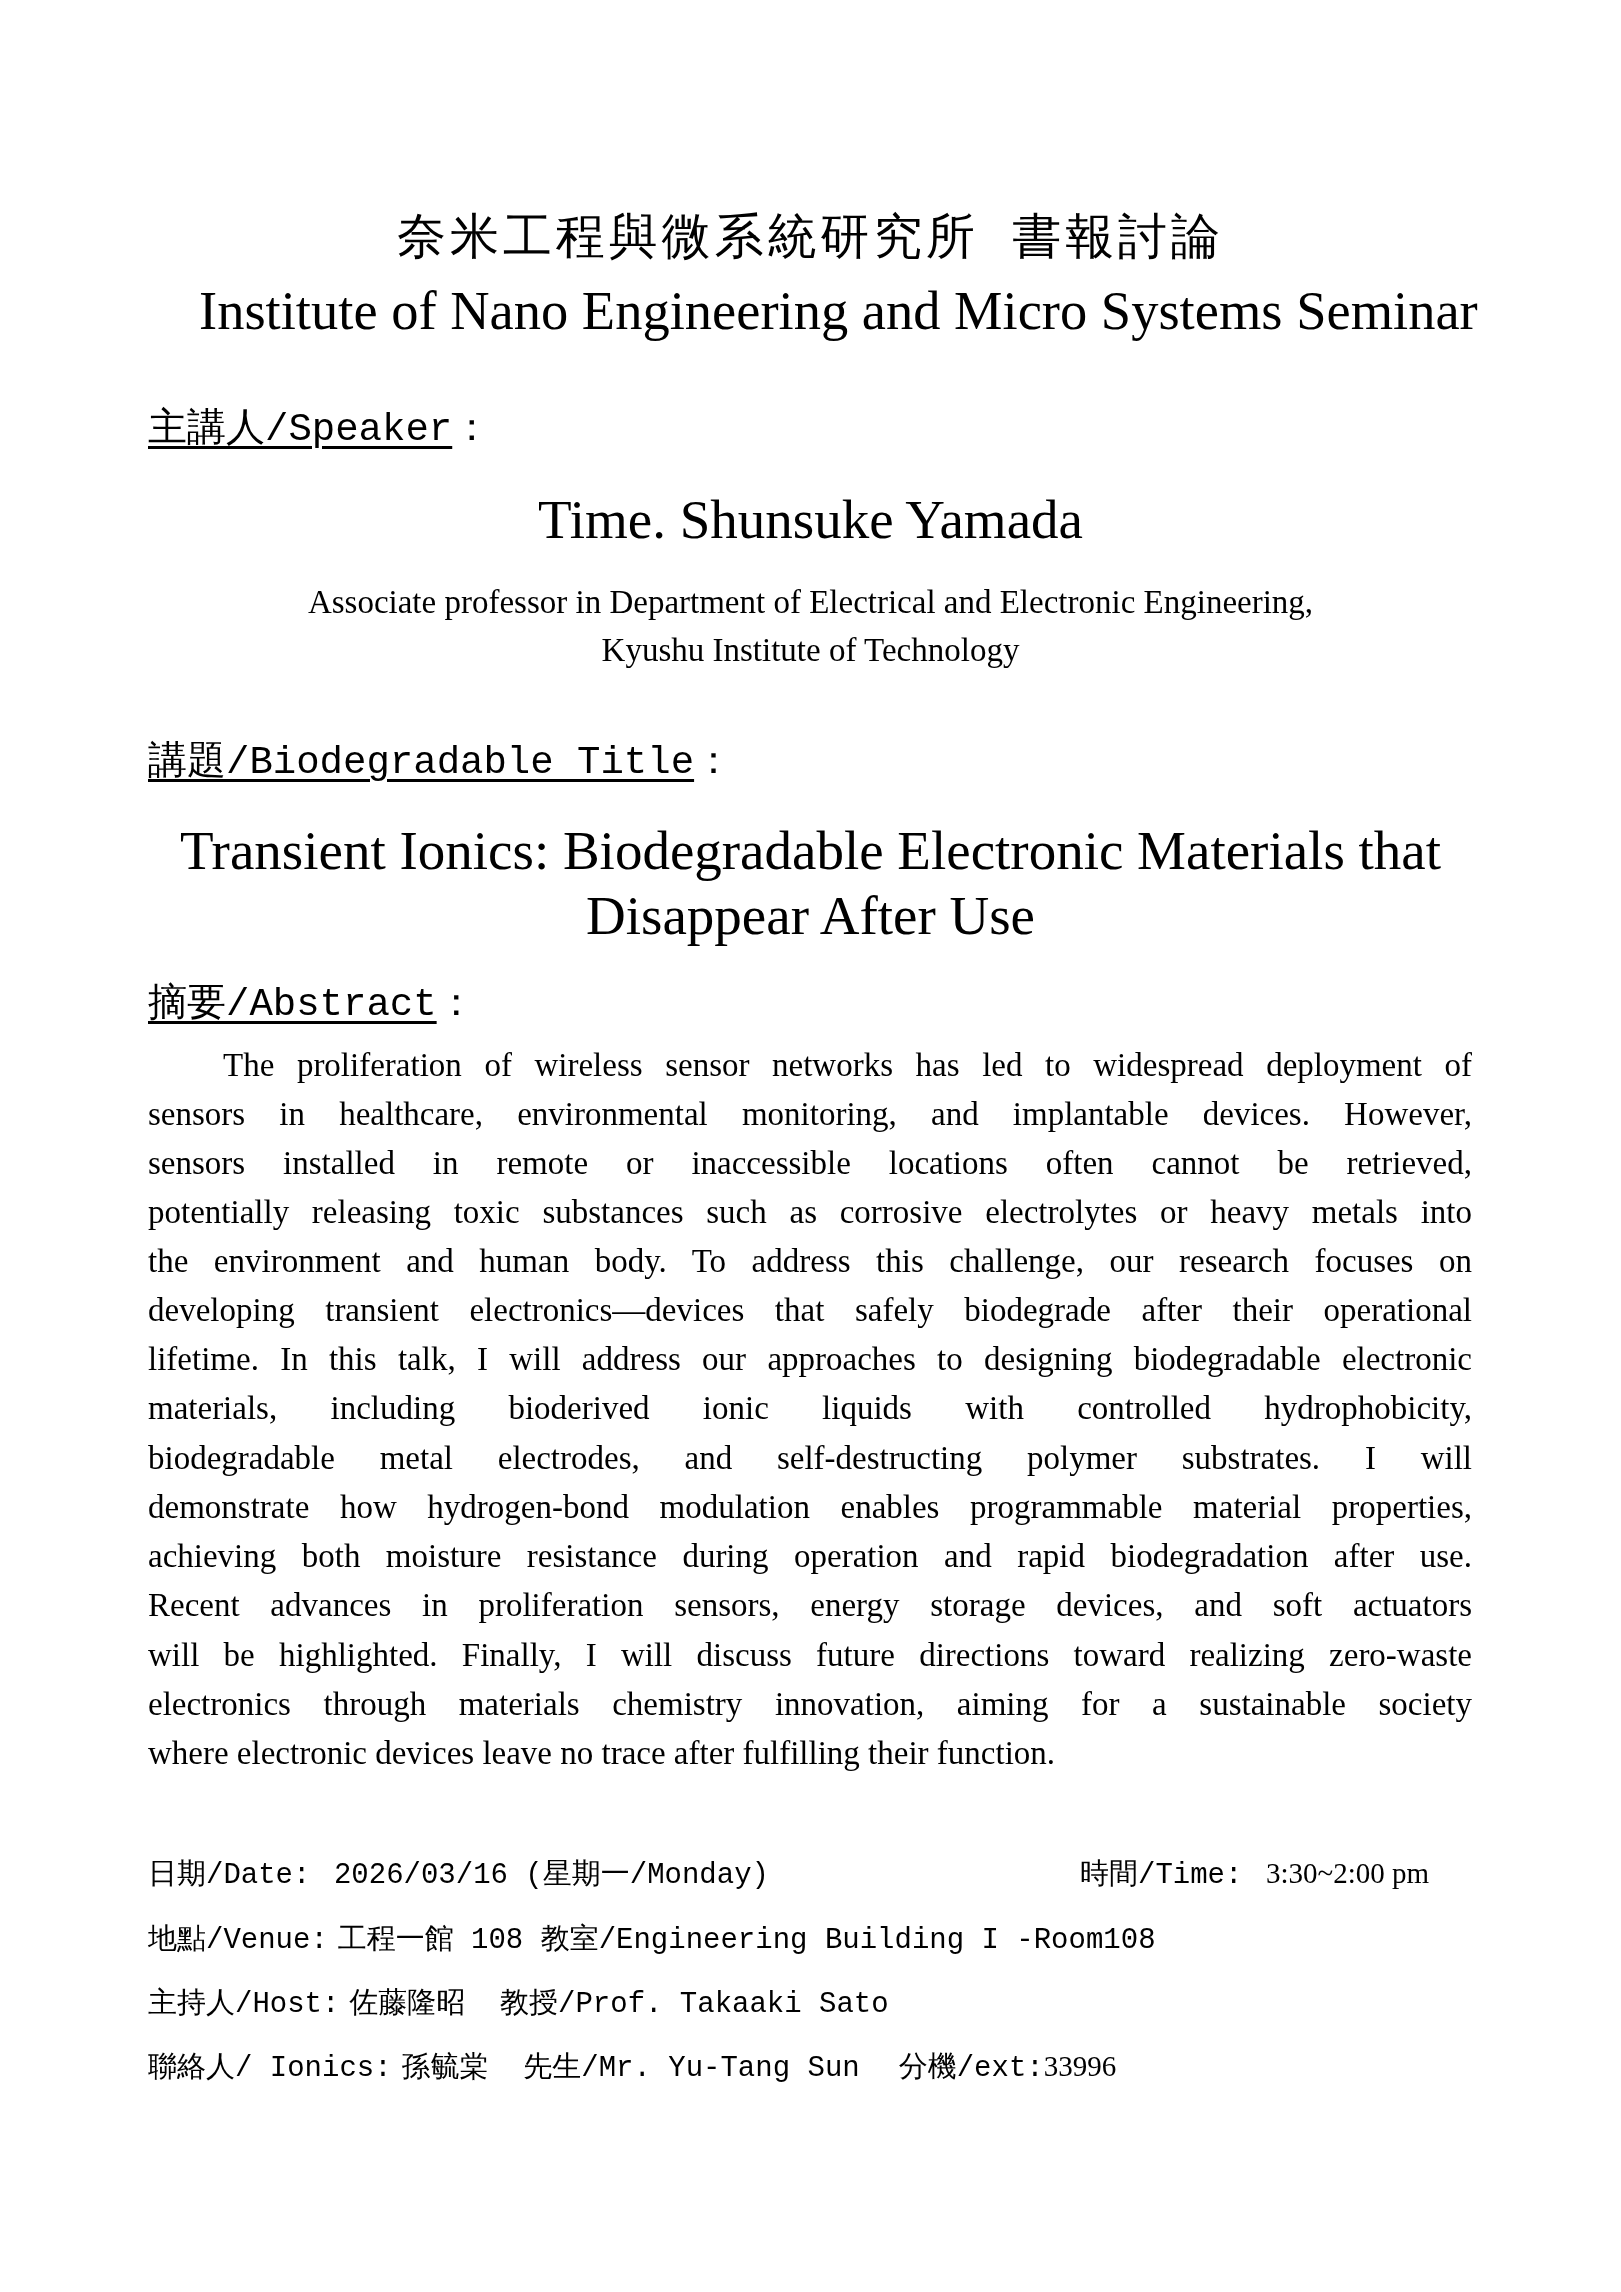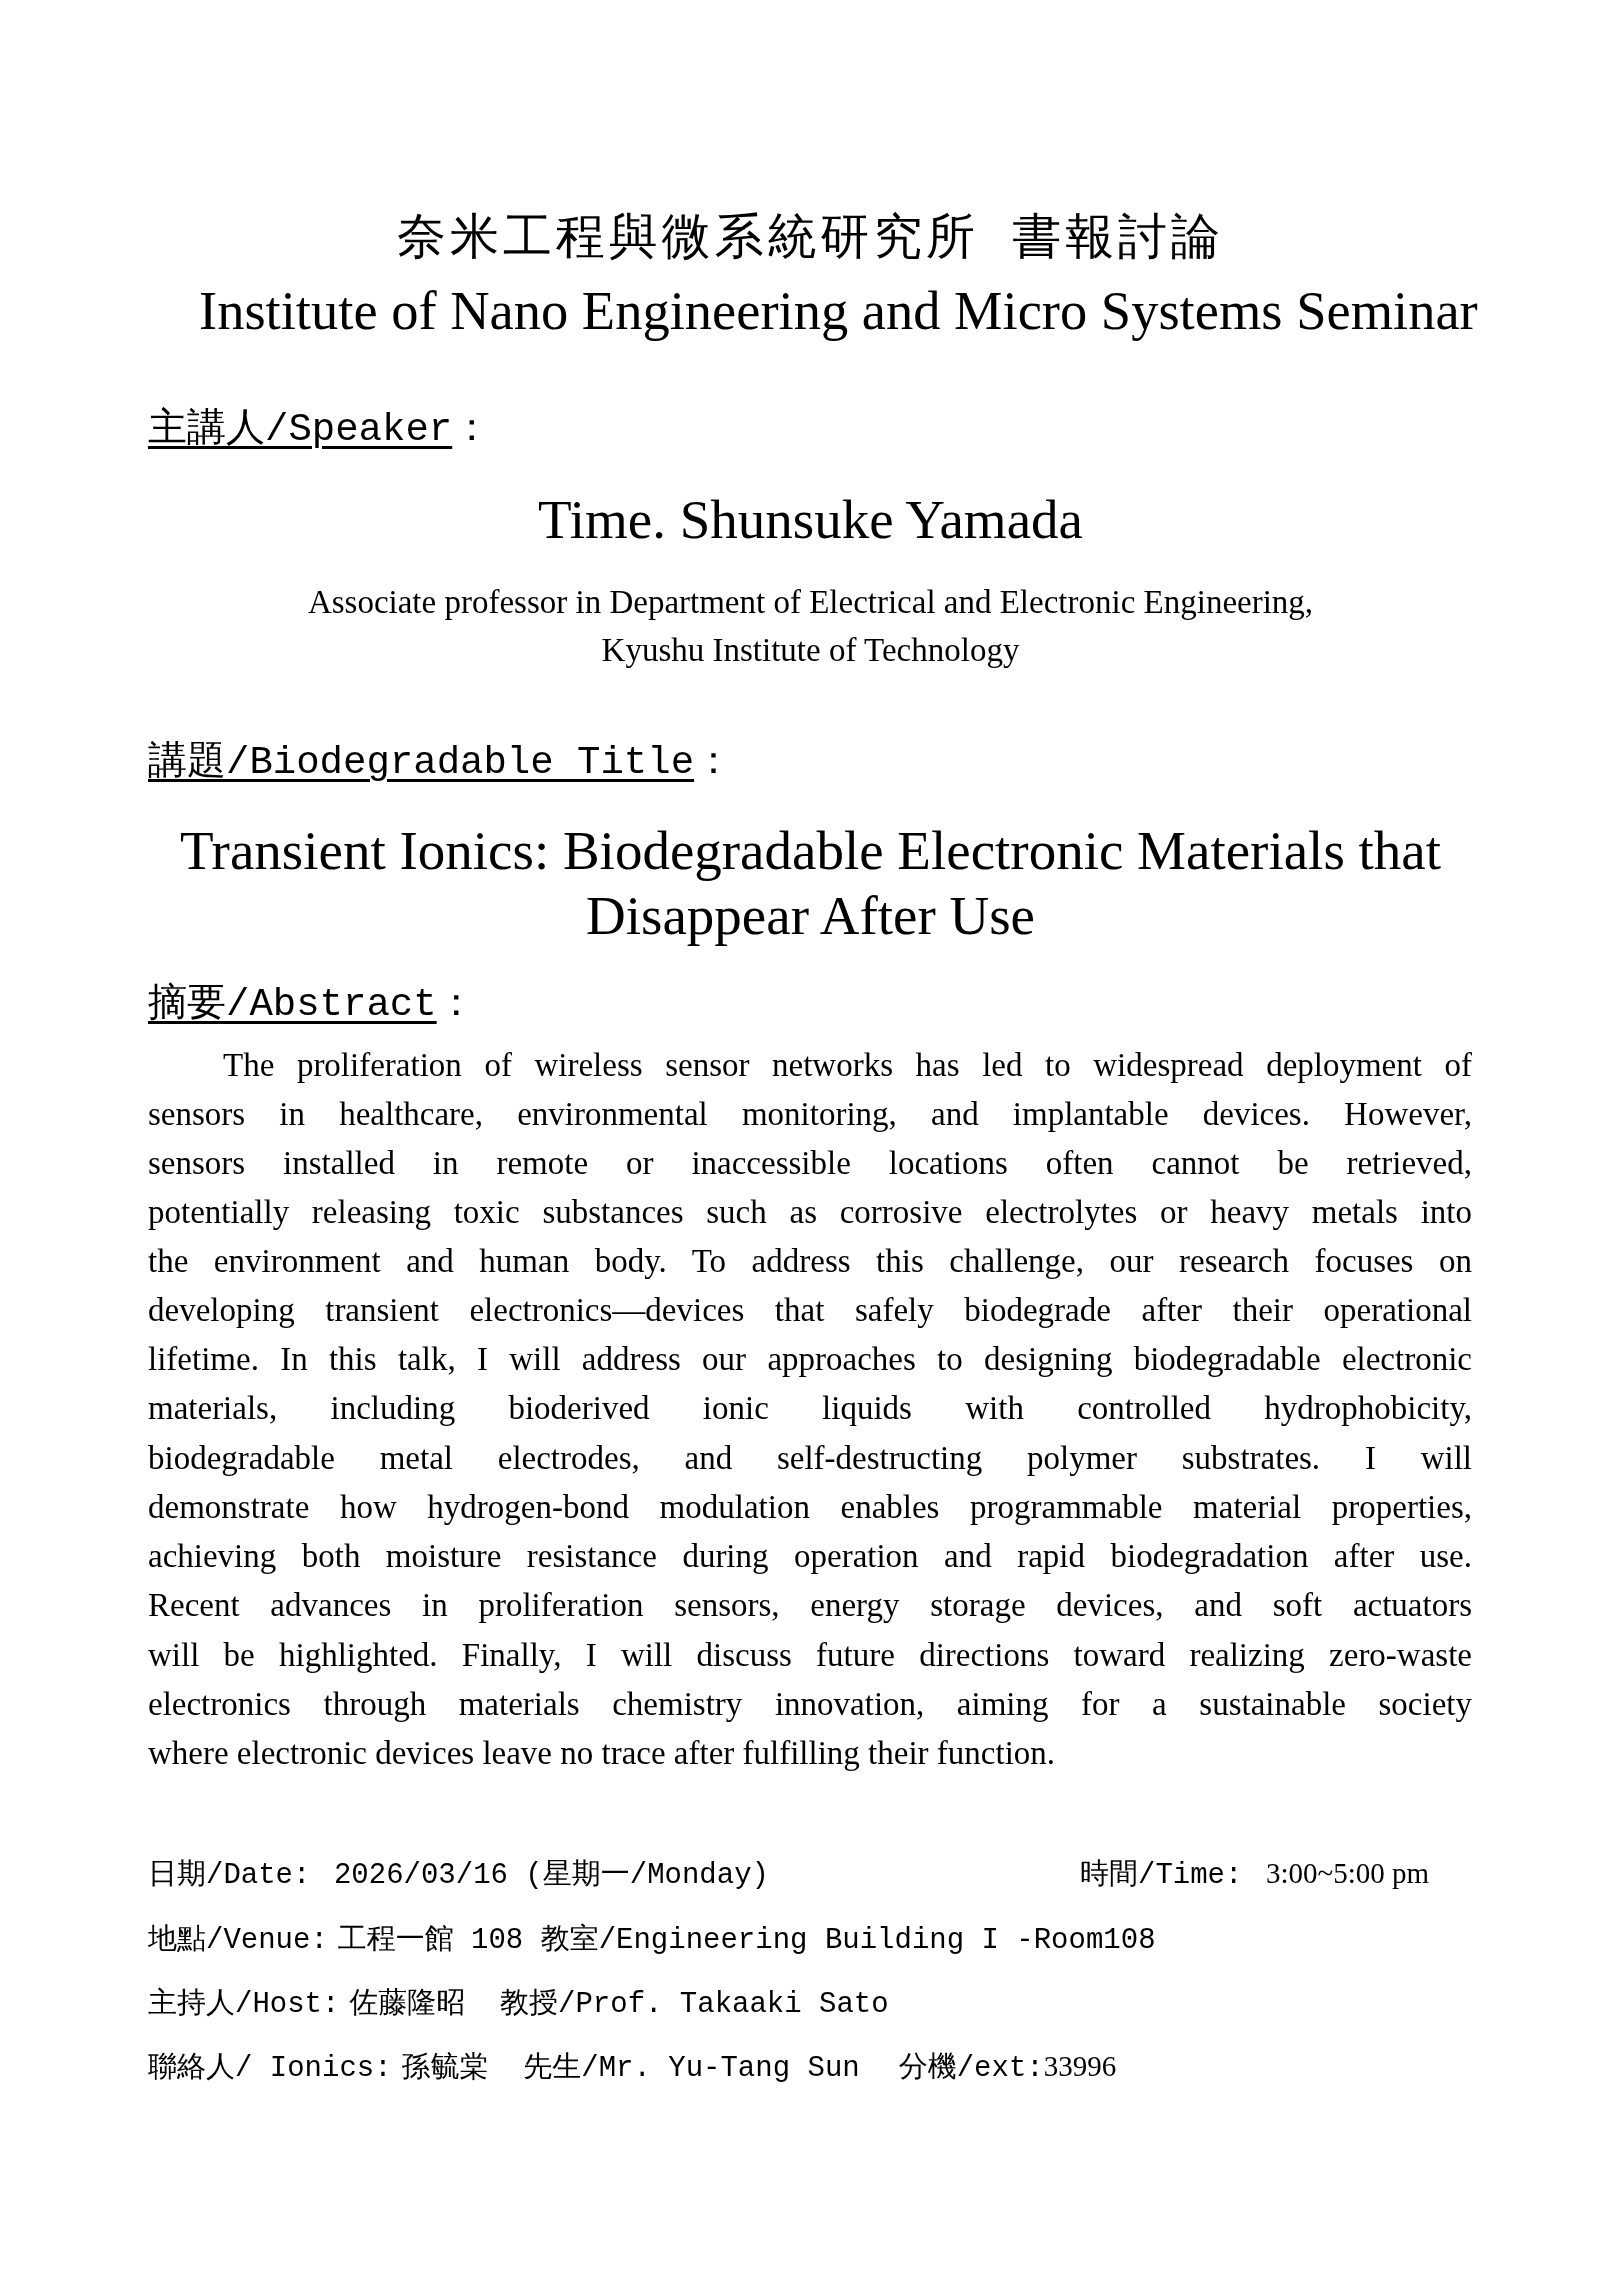--- a/index.html
+++ b/index.html
@@ -69,19 +69,19 @@
     <div class="abs-line" style="top:1440px"><span style="white-space: nowrap; word-spacing: 0px;">biodegradable metal electrodes, and self-destructing polymer substrates. I will</span></div>
     <div class="abs-line" style="top:1489px"><span style="white-space: nowrap; word-spacing: 0px;">demonstrate how hydrogen-bond modulation enables programmable material properties,</span></div>
     <div class="abs-line" style="top:1538px"><span style="white-space: nowrap; word-spacing: 0px;">achieving both moisture resistance during operation and rapid biodegradation after use.</span></div>
     <div class="abs-line" style="top:1587px"><span style="white-space: nowrap; word-spacing: 0px;">Recent advances in proliferation sensors, energy storage devices, and soft actuators</span></div>
     <div class="abs-line" style="top:1637px"><span style="white-space: nowrap; word-spacing: 0px;">will be highlighted. Finally, I will discuss future directions toward realizing zero-waste</span></div>
     <div class="abs-line" style="top:1686px"><span style="white-space: nowrap; word-spacing: 0px;">electronics through materials chemistry innovation, aiming for a sustainable society</span></div>
     <div class="abs-line last" style="top:1735px">where electronic devices leave no trace after fulfilling their function.</div>
   </div>
 
   <div id="info-date" class="abs info"><span class="cjk">日期/Date:</span><span class="gap" style="width:23.5px"></span><span class="cjk">2026/03/16 (星期一/Monday)</span></div>
-  <div id="info-time" class="abs info"><span class="cjk">時間/Time:</span><span class="gap" style="width:23.5px"></span><span>3:00~5:00 pm</span></div>
+  <div id="info-time" class="abs info"><span class="cjk">時間/Time:</span><span class="gap" style="width:23.5px"></span><span>3:30~2:00 pm</span></div>
   <div id="info-venue" class="abs info"><span class="cjk">地點/Venue:</span><span class="gap" style="width:9.8px"></span><span class="cjk">工程一館 108 教室/Engineering Building I -Room108</span></div>
   <div id="info-host" class="abs info"><span class="cjk">主持人/Host:</span><span class="gap" style="width:9.8px"></span><span class="cjk" style="white-space:pre">佐藤隆昭  教授/Prof. Takaaki Sato</span></div>
   <div id="info-contact" class="abs info"><span class="cjk">聯絡人/ Ionics:</span><span class="gap" style="width:9.8px"></span><span class="cjk" style="white-space:pre">孫毓棠  先生/Mr. Yu-Tang Sun</span><span class="gap" style="width:39px"></span><span class="cjk">分機/ext:</span><span>33996</span></div>
 
 </div>
 
 
 </body></html>

